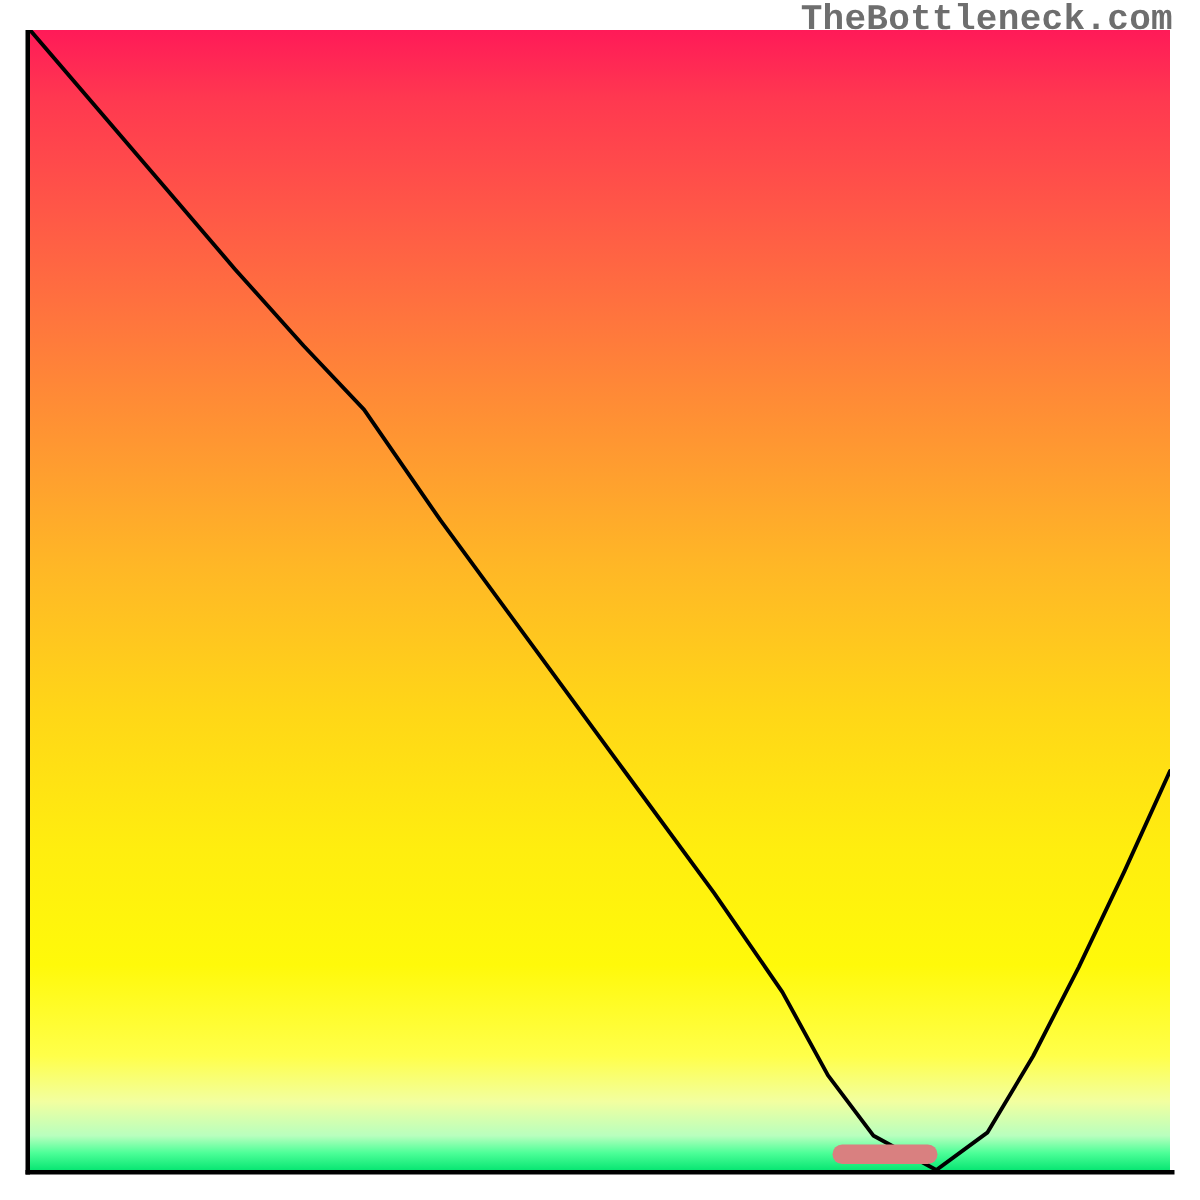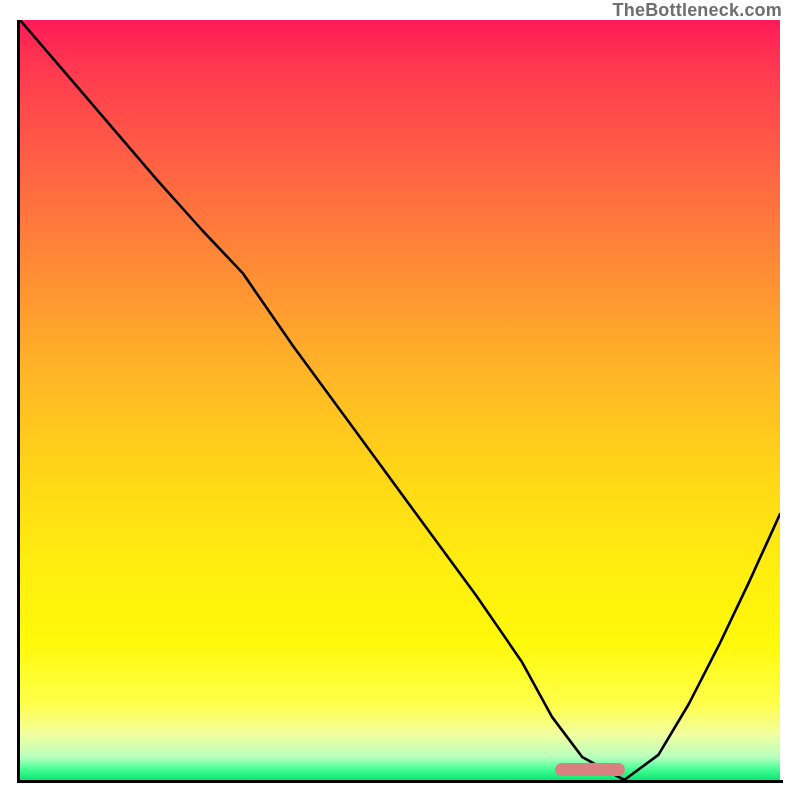--- a/index.html
+++ b/index.html
@@ -64,22 +64,22 @@
   .axis-bottom {
     left: 17px;
     top: 780px;
     width: 766px;
     height: 3px;
   }
   .watermark {
     position: absolute;
     top: 0px;
     right: 18px;
-    font-family: Liberation Sans, sans-serif;
-    font-size: 18px;
+    font-family: Liberation Mono, monospace;
+    font-size: 24px;
     font-weight: 600;
     color: #6e6e6e;
     letter-spacing: 0.2px;
   }
   .marker {
     position: absolute;
     height: 13px;
     background: #d98080;
     border-radius: 7px;
   }

